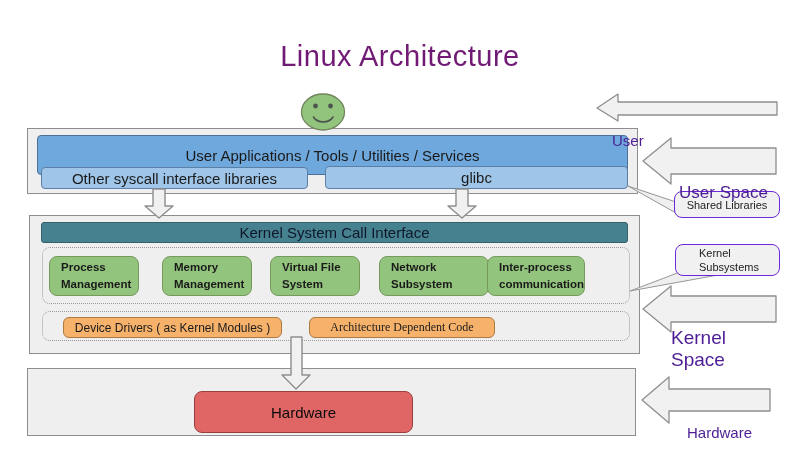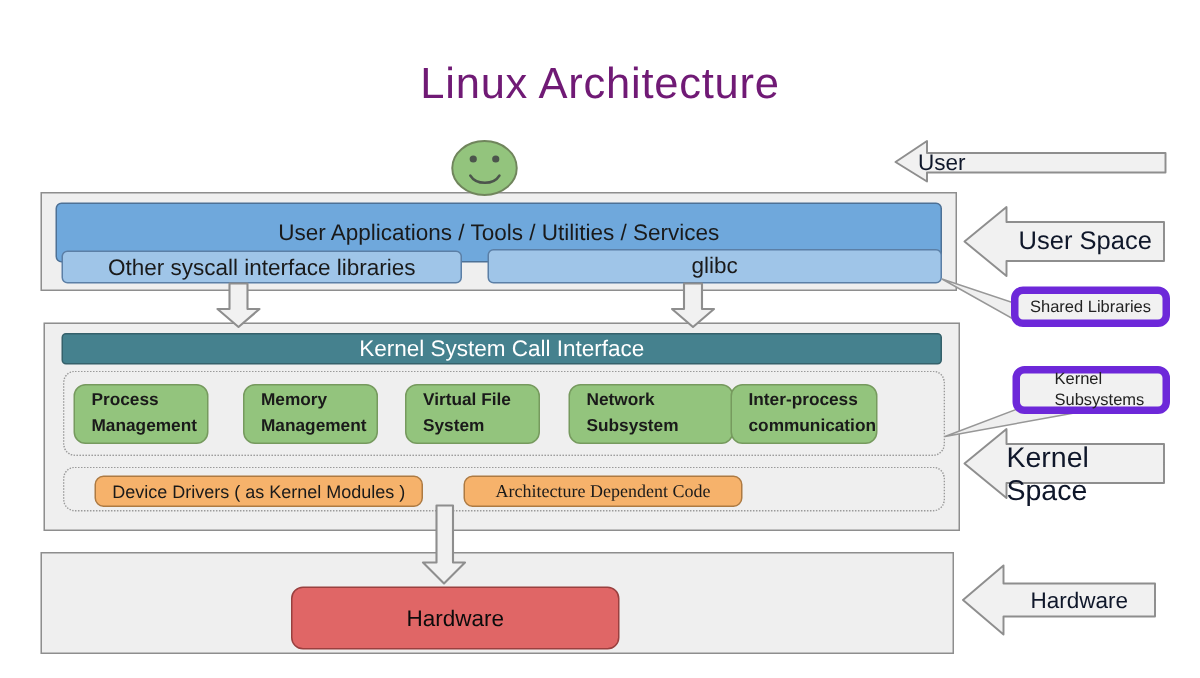--- a/index.html
+++ b/index.html
@@ -20,49 +20,49 @@
       align-items:center;justify-content:center;text-align:center;}
 
   .bar{left:9px;top:6px;width:591px;height:40px;background:var(--apps-bar,#6fa8dc);
        border:1px solid #4d7196;border-radius:4px;font-size:15px;}
   .libbox{background:var(--library-box,#9fc5e8);border:1px solid #5b7fa6;
           border-radius:4px;font-size:15px;}
   .lib-syscall{left:13px;top:38px;width:267px;height:22px;}
   .lib-glibc{left:297px;top:37px;width:303px;height:23px;}
 
   .tealbar{left:11px;top:6px;width:587px;height:21px;background:var(--syscall-interface-bar,#45818e);
-           border:1px solid #35616b;border-radius:3px;font-size:15px;color:#ffffff;}
+           border:1px solid #35616b;border-radius:3px;font-size:15px;color:#0f172a;}
 
   .dotted{position:absolute;border:1px dotted #9a9a9a;border-radius:8px;box-sizing:border-box;}
   .dotted-subsys{left:12px;top:31px;width:588px;height:57px;}
   .dotted-mods{left:12px;top:95px;width:588px;height:30px;}
 
   .greenbox{top:8px;height:40px;background:var(--subsystem-box,#93c47d);
             border:1px solid #769a5e;border-radius:8px;font-size:11.5px;
             justify-content:flex-start;text-align:left;padding:0 6px 0 11px;line-height:1.45;font-weight:bold;}
   .g1{left:6px;width:90px;}  .g2{left:119px;width:90px;} .g3{left:227px;width:90px;}
   .g4{left:336px;width:110px;} .g5{left:444px;width:98px;}
 
   .orangebox{top:5px;height:21px;background:var(--module-box,#f6b26b);
              border:1px solid #ad7a42;border-radius:6px;font-size:12px;}
   .o1{left:20px;width:219px;} .o2{left:266px;width:186px;font-family:Liberation Serif, serif;}
 
   .redbox{left:166px;top:22px;width:219px;height:42px;background:var(--hardware-box,#e06666);
           border:1.5px solid #99403f;border-radius:8px;font-size:15px;color:#0b0b0b;}
 
   .overlay{position:absolute;left:0;top:0;width:800px;height:452px;pointer-events:none;}
 
-  .callout{position:absolute;background:var(--arrow-fill,#f1f1f1);border:5px solid #6d28d9;
+  .callout{position:absolute;background:var(--arrow-fill,#f1f1f1);border:1px solid #6d28d9;
            border-radius:8px;box-sizing:border-box;font-size:11px;color:#222;}
   .co-shared{left:674px;top:191px;width:106px;height:27px;display:flex;
              align-items:center;justify-content:center;}
   .co-ksub{left:675px;top:244px;width:105px;height:32px;padding:2px 4px 2px 23px;
            line-height:1.3;display:flex;align-items:center;}
 
-  .arrow-label{position:absolute;display:flex;align-items:center;justify-content:center;color:#0f172a;}
+  .arrow-label{position:absolute;display:flex;align-items:center;justify-content:center;color:#4c1d95;margin-top:32px;}
   .al-user{left:612px;top:99px;width:60px;height:19px;justify-content:flex-start;font-size:15px;}
   .al-uspace{left:671px;top:148px;width:105px;height:26px;font-size:17px;}
   .al-kspace{left:671px;top:296px;width:105px;height:42px;font-size:19px;}
   .al-hw{left:669px;top:389px;width:101px;height:22px;font-size:15px;}
 </style>
 </head>
 <body>
 
 <div class="stage">
 

